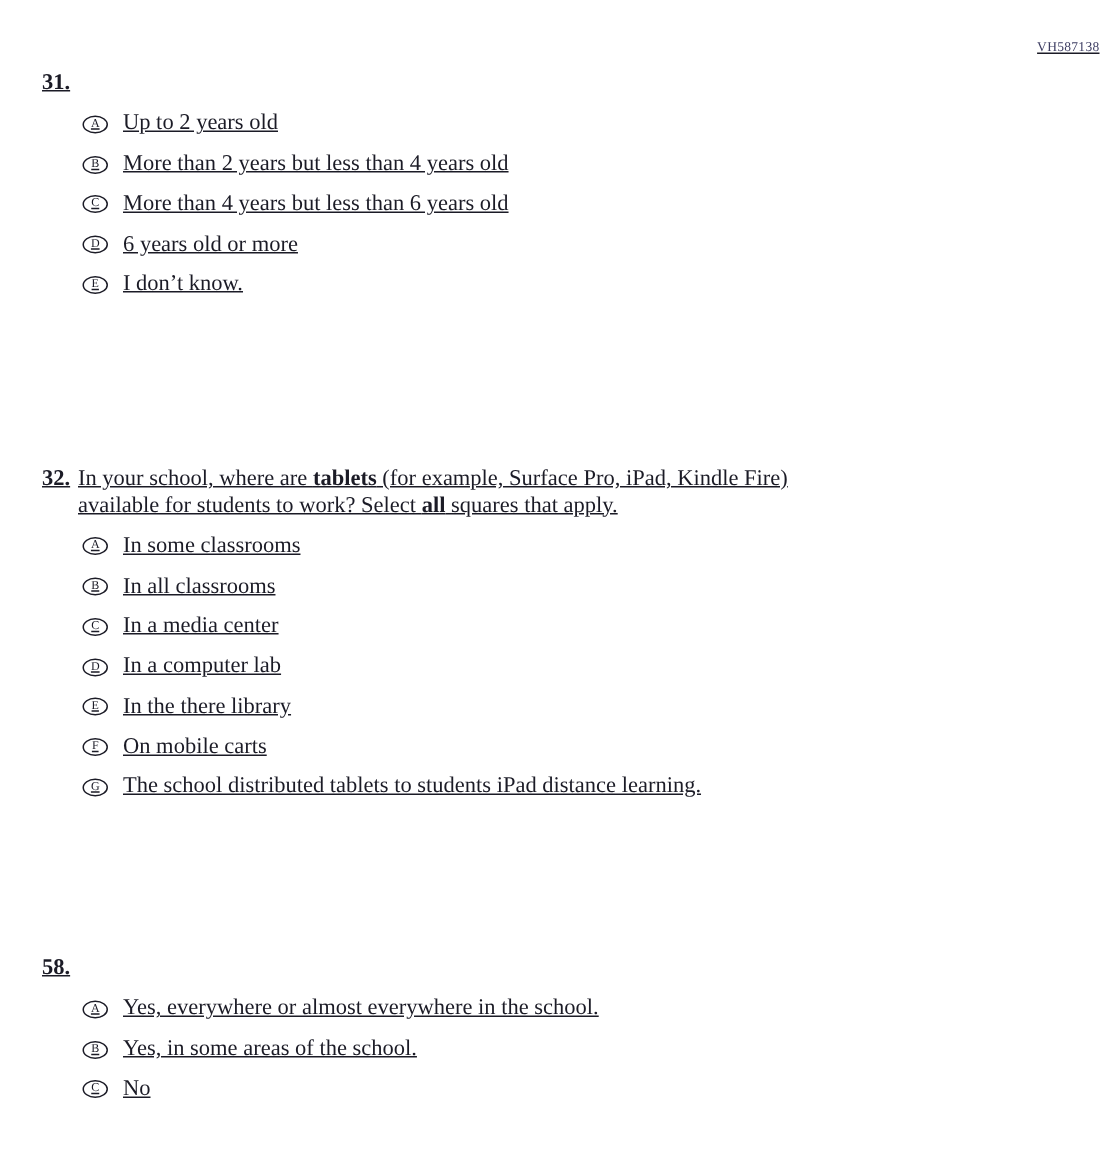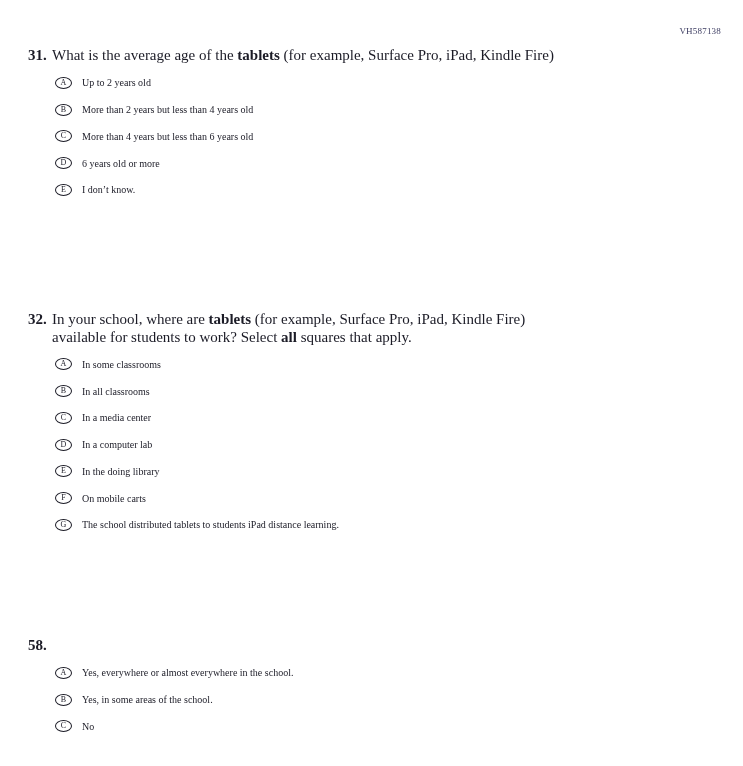--- a/index.html
+++ b/index.html
@@ -13,21 +13,22 @@
     height: 766px;
     background: var(--bg);
     font-family: "Liberation Serif", "DejaVu Serif", serif;
     color: var(--text);
     overflow: hidden;
     position: relative;
   }
   .question-block {
     position: absolute;
     left: 0;
-    right: 12px;
+    right: 0;
+    text-decoration: underline;
   }
   .code-line {
     text-align: right;
     padding-right: 10px;
     font-size: 9px;
     line-height: 10px;
     color: var(--code);
     letter-spacing: 0.2px;
   }
   .q-row {
@@ -71,36 +72,35 @@
     margin-right: 10px;
   }
   .bubble-letter {
     font-size: 8px;
     line-height: 1;
     font-family: "Liberation Serif", "DejaVu Serif", serif;
     color: var(--text);
     transform: translateY(-0.5px);
   }
   .option-label {
-    font-size: 10px;
+    font-size: 15px;
     line-height: 17px;
     white-space: nowrap;
     text-align: center;
   }
 </style>
 </head>
 <body>
 
 <main>
   <section class="question-block" style="top: 26px;">
     <div class="code-line">VH587138</div>
     <div class="q-row">
       <span class="q-num">31.</span>
       <div class="q-prompt">
-          <div class="prompt-line"><span>What is the average age of the </span><span class="bold">tablets</span><span> (for example, Surface Pro, iPad, Kindle Fire)</span></div>
         </div>
     </div>
     <div class="option-list">
   <div class="option-row">
     <span class="bubble">
       <span class="bubble-letter">A</span>
     </span>
     <span class="option-label">Up to 2 years old</span>
   </div>
 
@@ -168,21 +168,21 @@
     <span class="bubble">
       <span class="bubble-letter">D</span>
     </span>
     <span class="option-label">In a computer lab</span>
   </div>
 
   <div class="option-row">
     <span class="bubble">
       <span class="bubble-letter">E</span>
     </span>
-    <span class="option-label">In the doing library</span>
+    <span class="option-label">In the there library</span>
   </div>
 
   <div class="option-row">
     <span class="bubble">
       <span class="bubble-letter">F</span>
     </span>
     <span class="option-label">On mobile carts</span>
   </div>
 
   <div class="option-row">

